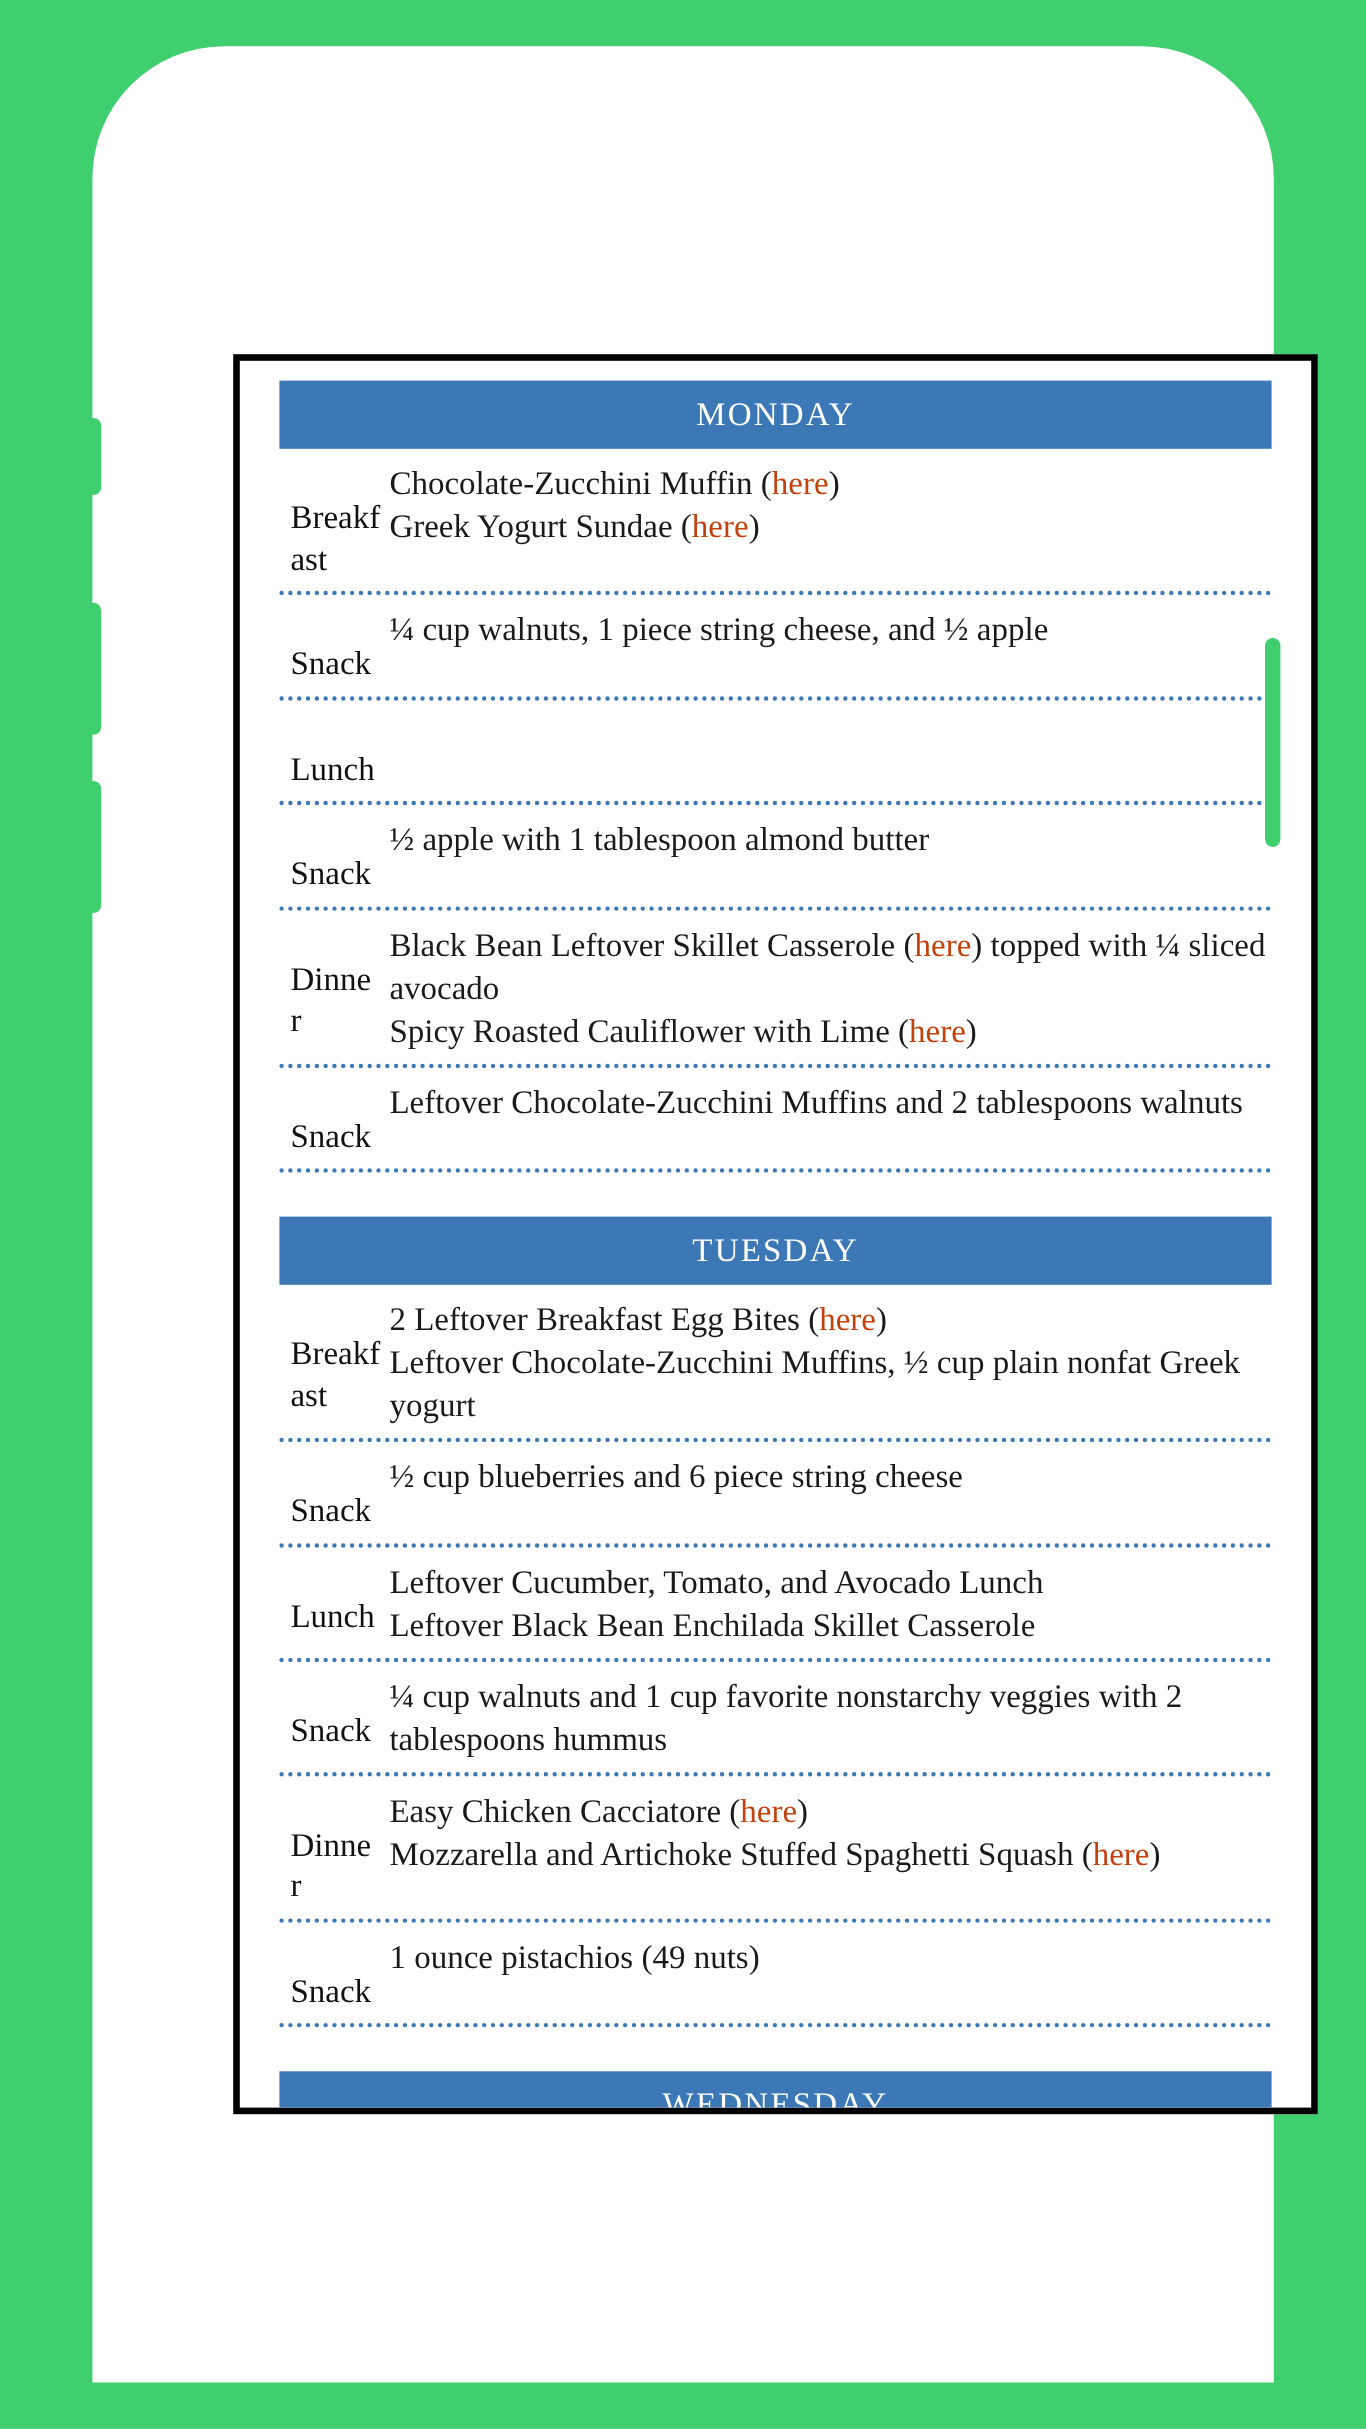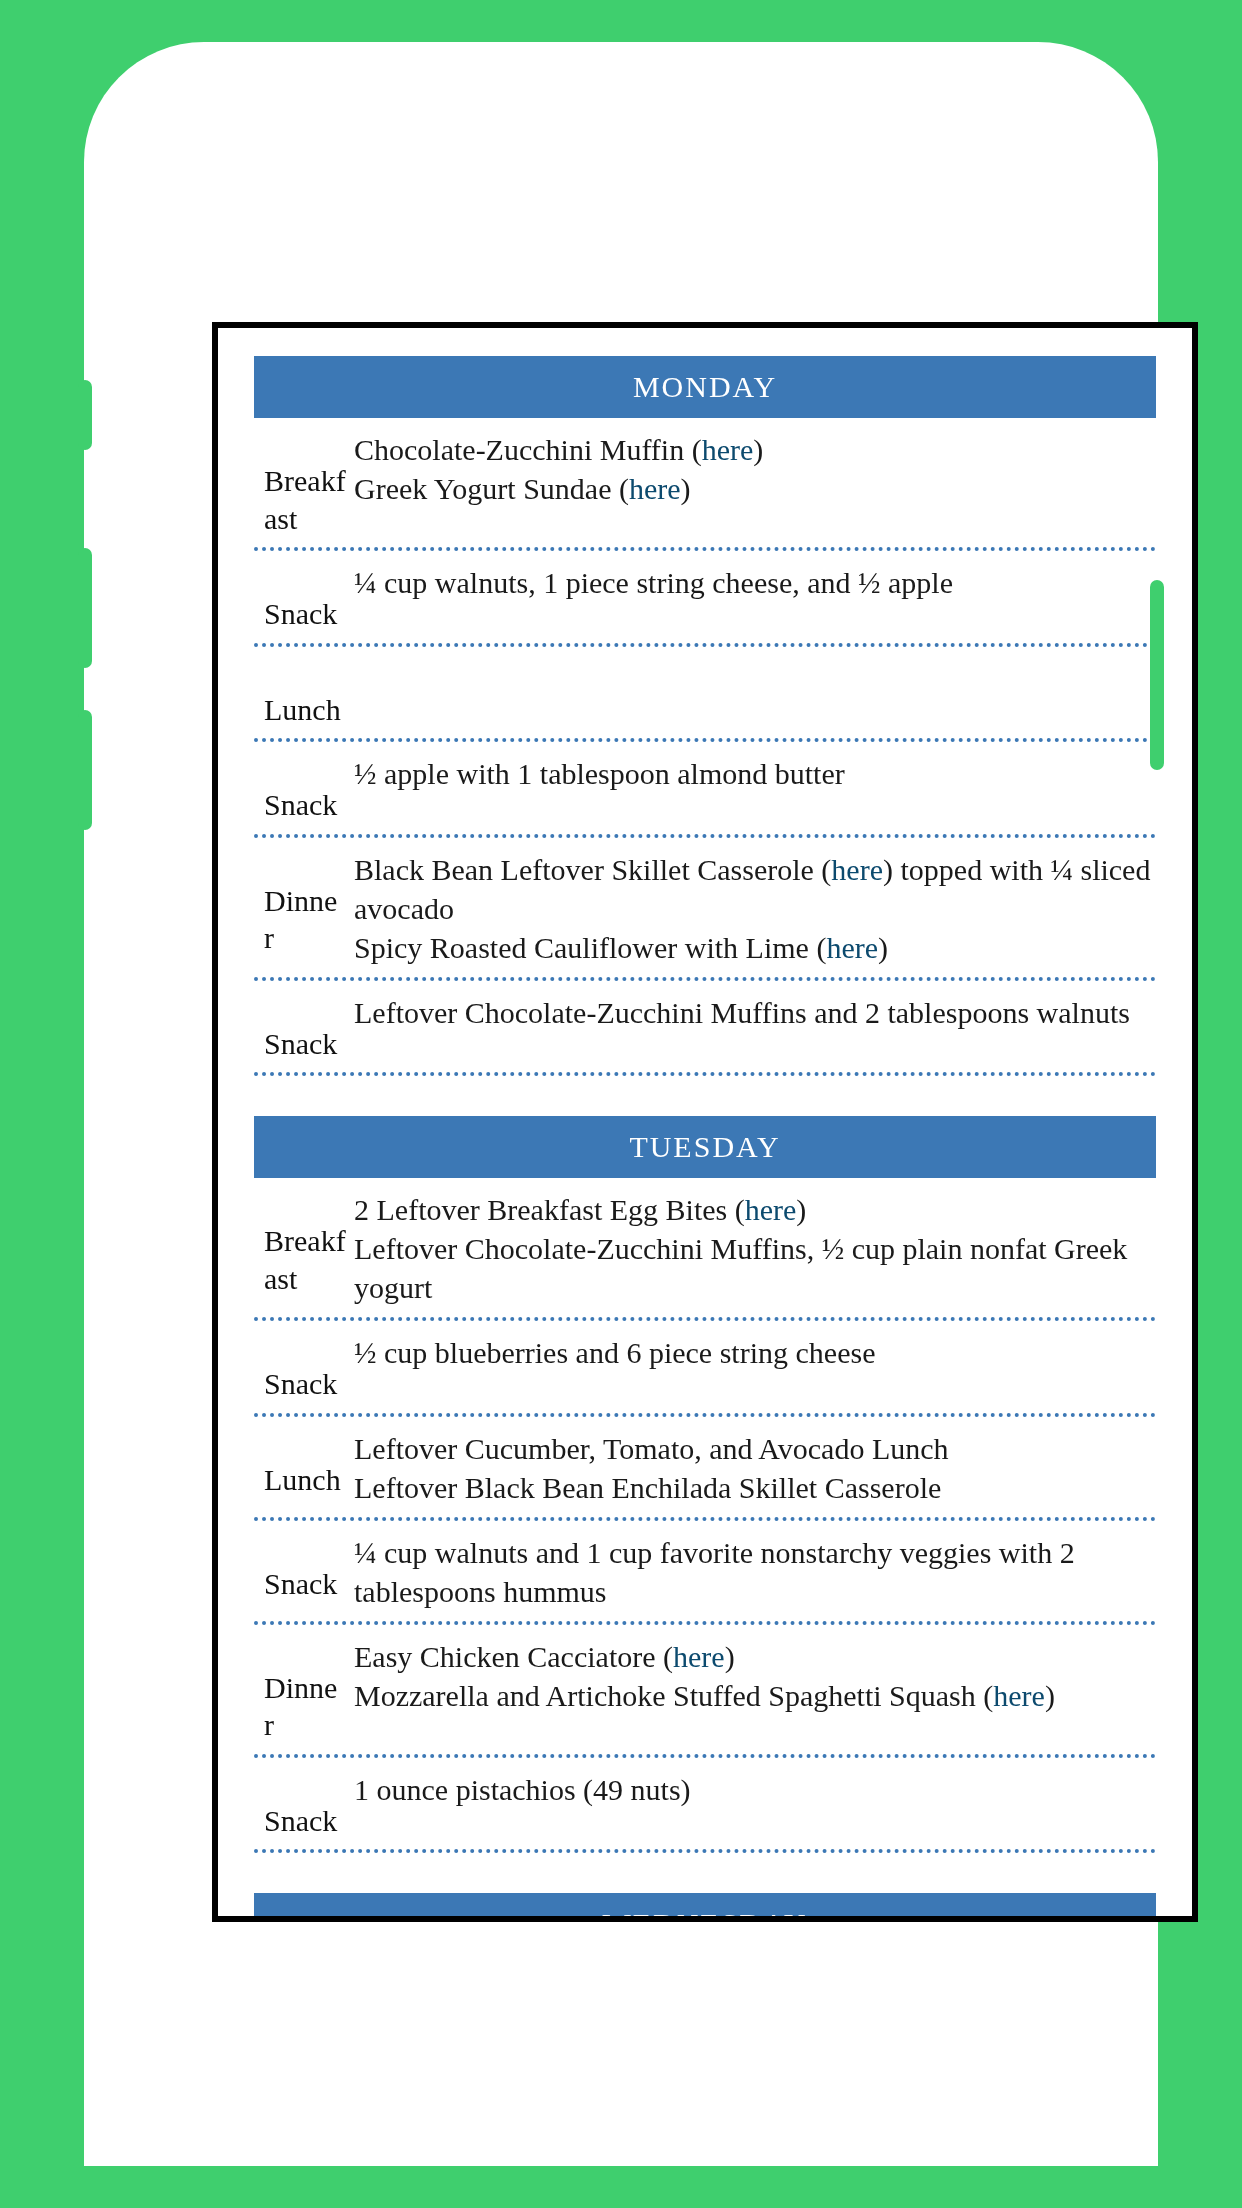--- a/index.html
+++ b/index.html
@@ -31,21 +31,21 @@
   .notch.r1 { left: 1150px; top: 580px; width: 14px; height: 190px; }
   .screen {
     position: absolute;
     left: 128px;
     top: 280px;
     width: 986px;
     height: 1600px;
     border: 6px solid #000;
     background: #fff;
     overflow: hidden;
-    padding: 18px 36px;
+    padding: 8px 36px;
   }
   .day-header {
     background: #3c78b5;
     color: #fff;
     text-align: center;
     font-size: 30px;
     letter-spacing: 2px;
     padding: 14px 0;
     margin-top: 10px;
   }
@@ -65,21 +65,21 @@
     word-break: break-all;
     margin-top: 32px;
   }
   .meal-content {
     flex: 1;
     font-size: 30px;
     color: #1a1a1a;
     line-height: 1.3;
   }
   .meal-content .line { display: block; }
-  .link { color: #0c4a6e; text-align: right; }
+  .link { color: #c2410c; text-align: right; }
   .day-gap { height: 30px; }
 </style>
 </head>
 <body>
 
 <div class="phone">
   <div class="screen" id="screen">
       <div class="day-header">MONDAY</div>
       <div class="meal-row">
         <div class="meal-label">Breakfast</div>

